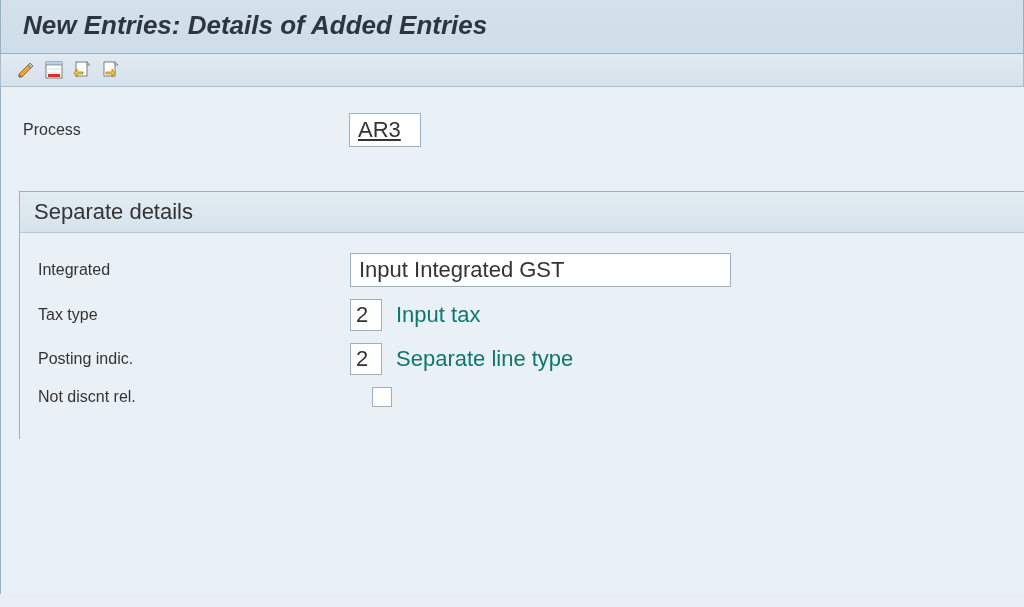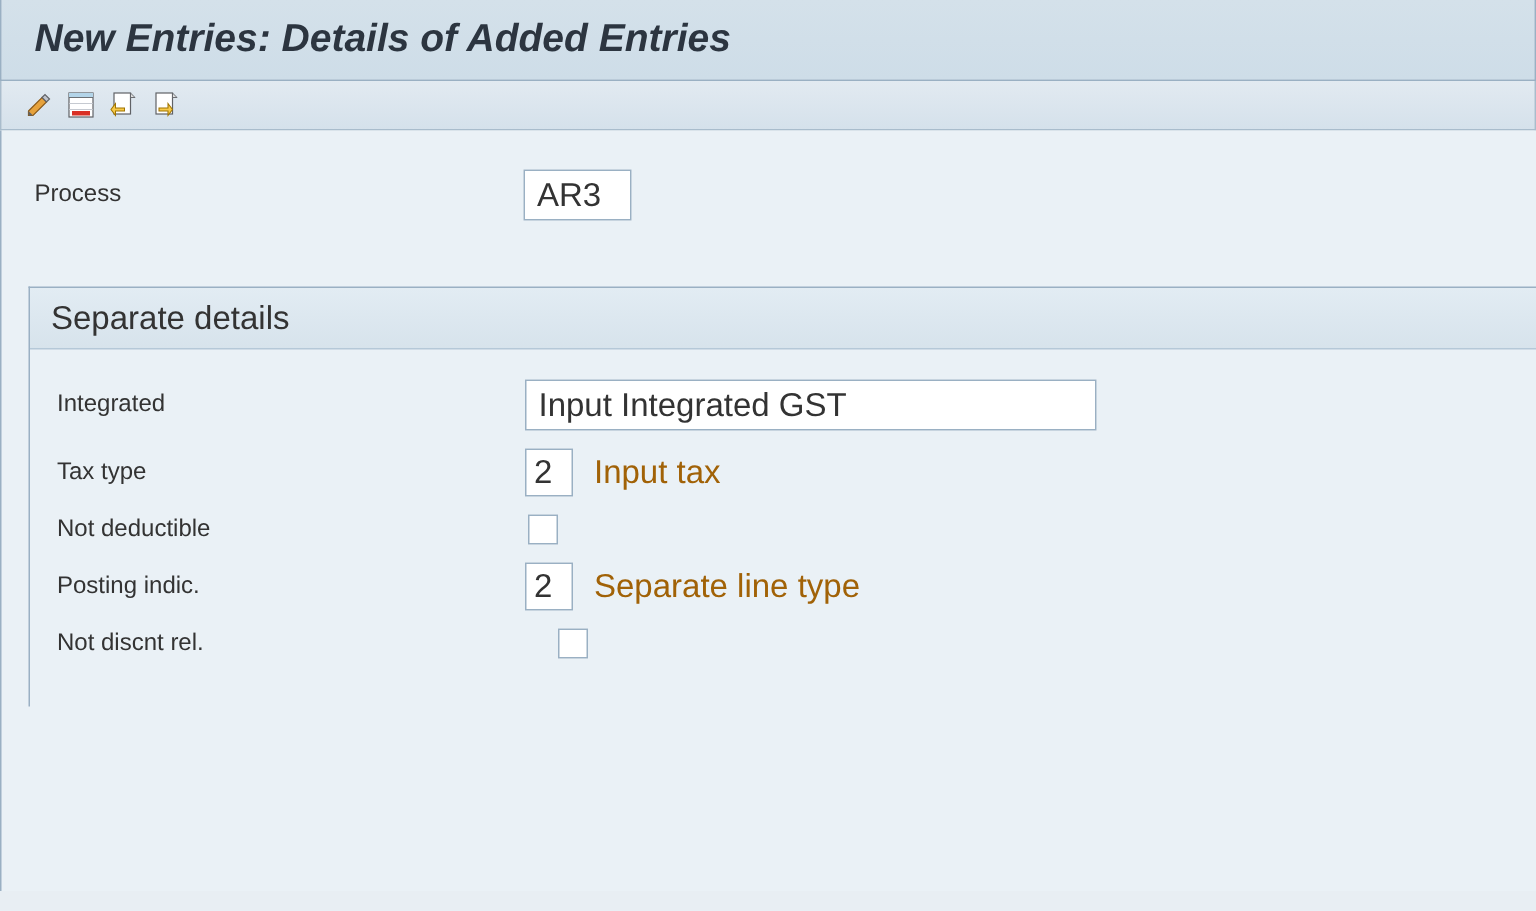--- a/index.html
+++ b/index.html
@@ -72,32 +72,33 @@
     .input-box {
       border: 1px solid #9ab0c3;
       background: #fff;
       padding: 3px 8px;
       font-size: 22px;
       color: #333;
       font-family: inherit;
     }
     .input-short {
       width: 72px;
+      text-decoration: underline;
     }
     .input-tiny {
       width: 32px;
       text-align: left;
       padding: 2px 5px;
     }
     .input-med {
       width: 381px;
     }
     .desc-text {
       font-size: 22px;
-      color: #a16207;
+      color: #0f766e;
     }
     .groupbox {
       border: 1px solid #9ab0c3;
       border-right: none;
       border-bottom: none;
       margin-top: 44px;
       background: #eaf1f6;
     }
     .groupbox-header {
       background: linear-gradient(#e2ecf3, #d7e3ec);
@@ -195,26 +196,20 @@
         </div>
 
         <div class="field-row">
           <div class="field-label">Tax type</div>
           <div class="field-value">
             <input class="input-box input-tiny" value="2" style="">
             <span class="desc-text">Input tax</span>
           </div>
         </div>
 
-        <div class="field-row">
-          <div class="field-label">Not deductible</div>
-          <div class="field-value cb-wrap">
-            <div class="checkbox"></div>
-          </div>
-        </div>
 
         <div class="field-row">
           <div class="field-label">Posting indic.</div>
           <div class="field-value">
             <input class="input-box input-tiny" value="2" style="">
             <span class="desc-text">Separate line type</span>
           </div>
         </div>
 
         <div class="field-row">

